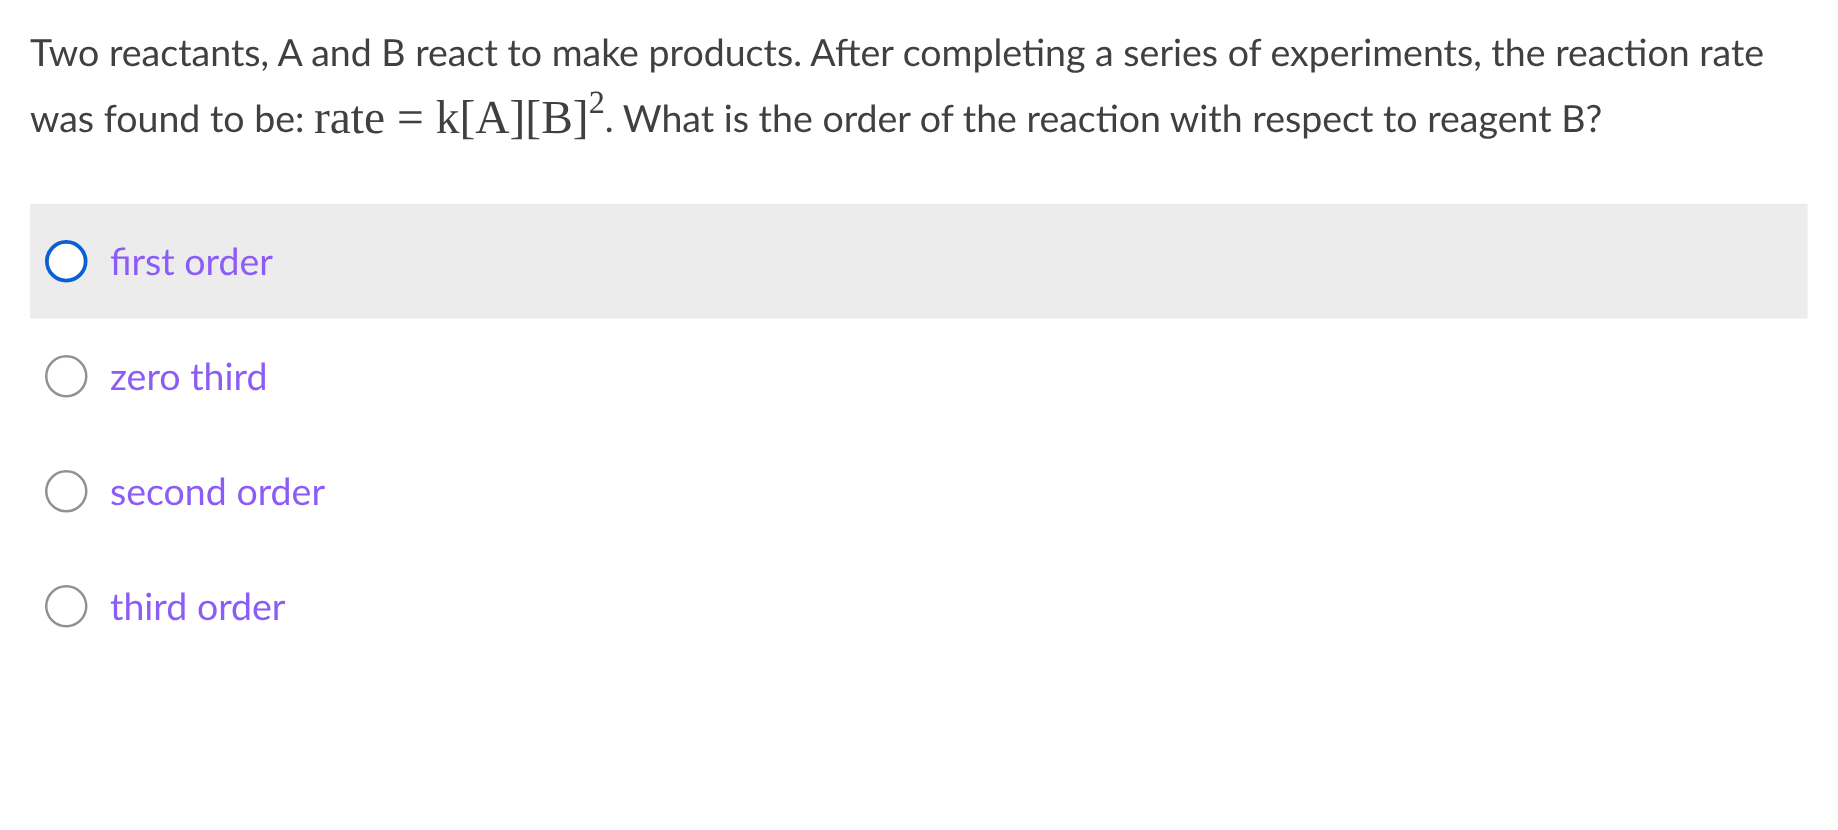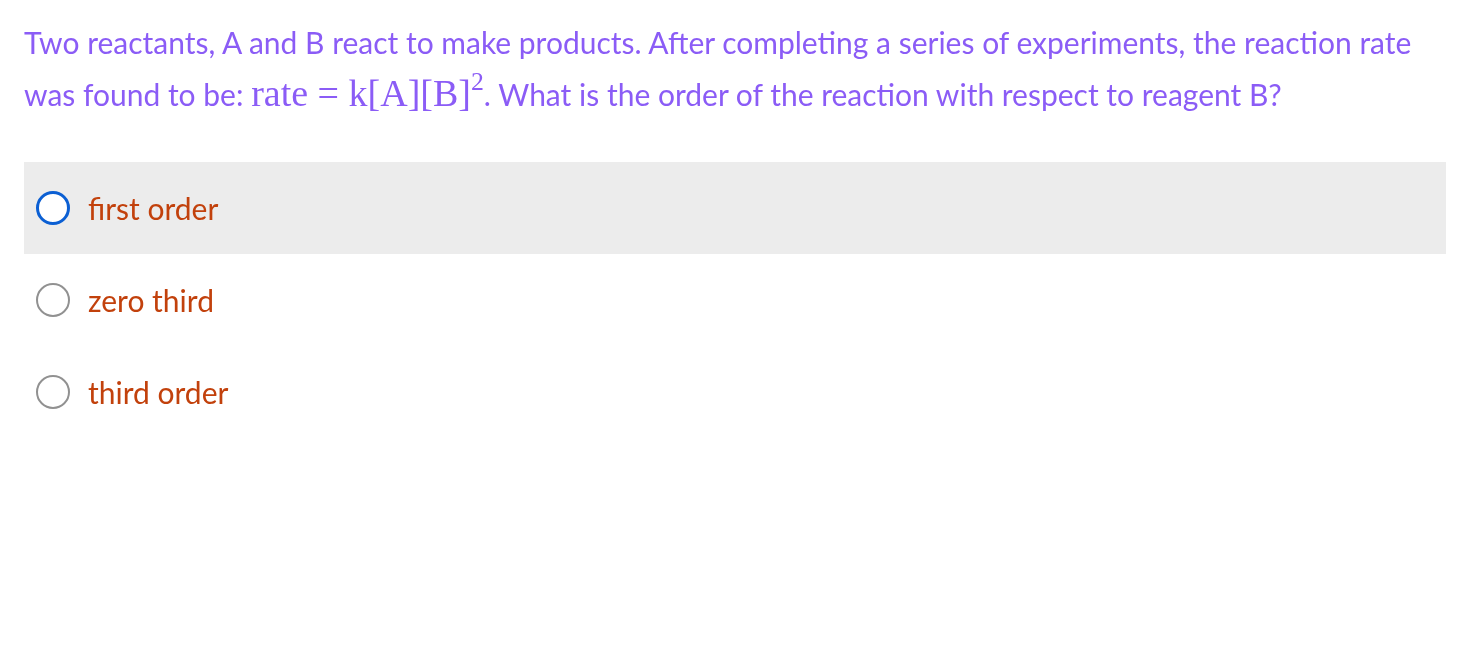--- a/index.html
+++ b/index.html
@@ -10,21 +10,21 @@
     body {
       font-family: "Lato", "Helvetica Neue", Arial, sans-serif;
       background: #ffffff;
       padding: 20px 24px;
       color: #2d2d2d;
       width: 1470px;
     }
     .question-text {
       font-size: 30px;
       line-height: 1.5;
-      color: #8b5cf6;
+      color: #404040;
       margin-bottom: 40px;
       font-weight: 400;
     }
     .question-text .formula {
       font-family: "Times New Roman", Times, serif;
       font-size: 38px;
     }
     .question-text .formula sup {
       font-size: 0.68em;
       vertical-align: super;
@@ -52,21 +52,21 @@
       border-radius: 50%;
       border: 2px solid #919191;
       flex-shrink: 0;
       background: #ffffff;
     }
     .option.hover .radio {
       border: 3px solid #0b5fd3;
     }
     .option-label {
       font-size: 30px;
-      color: #c2410c;
+      color: #8b5cf6;
       font-weight: 400;
     }
   </style>
 </head>
 <body>
 
 <div class="question-text">
   <span>Two reactants, A and B react to make products. After completing a series of experiments, the reaction rate was found to be: </span><span class="formula"><span>rate</span><span> = </span><span>k[A][B]</span><sup>2</sup></span><span>. What is the order of the reaction with respect to reagent B?</span>
 </div>
 
@@ -74,15 +74,19 @@
   <div class="option hover">
     <span class="radio"></span>
     <span class="option-label">first order</span>
   </div>
   <div class="option">
     <span class="radio"></span>
     <span class="option-label">zero third</span>
   </div>
   <div class="option">
     <span class="radio"></span>
+    <span class="option-label">second order</span>
+  </div>
+  <div class="option">
+    <span class="radio"></span>
     <span class="option-label">third order</span>
   </div>
 </div>
 
 </body></html>

